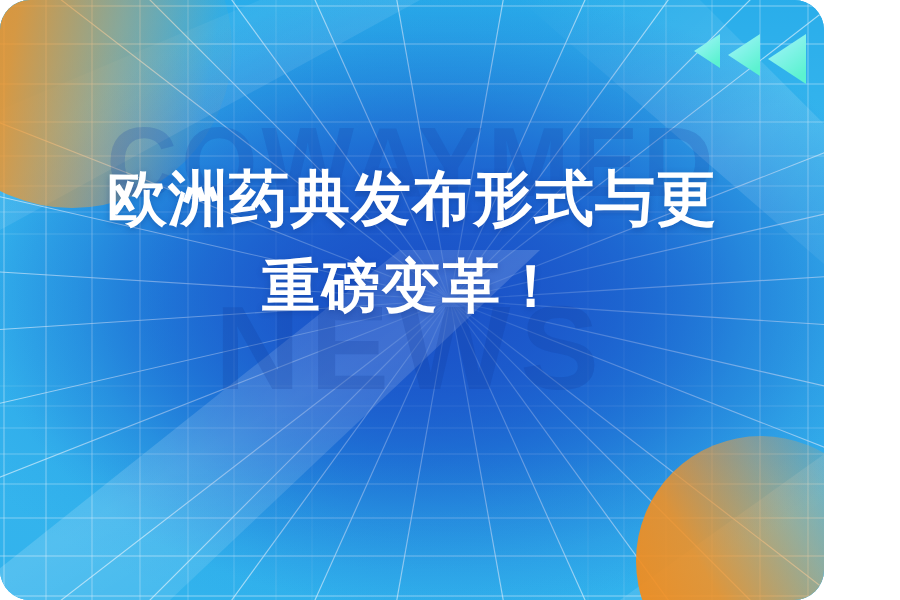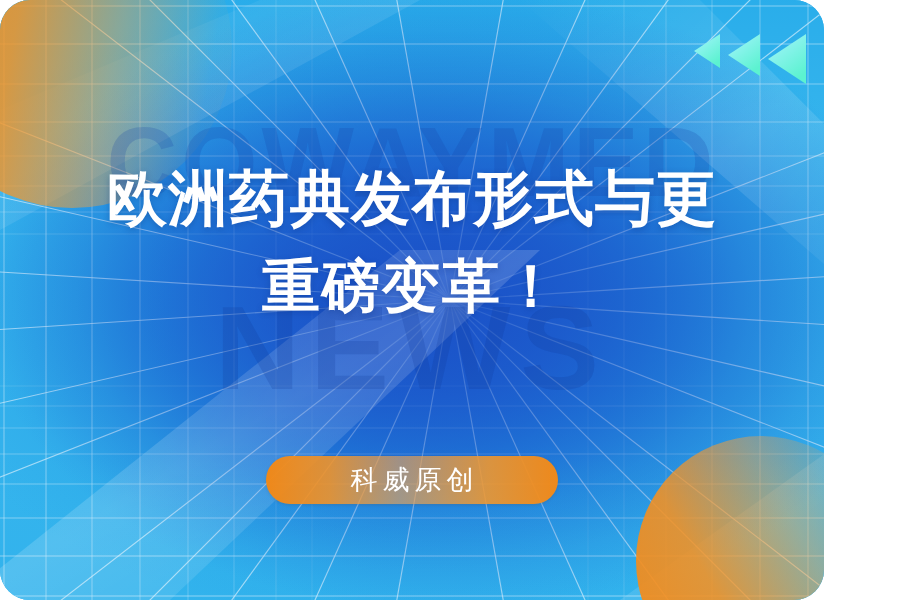--- a/index.html
+++ b/index.html
@@ -309,17 +309,14 @@
       </defs>
       <polygon points="38,0 38,50 0,25" fill="url(#ag3)"></polygon>
     </svg>
   </div>
 
   <div class="headline">
     <span class="hl-line hl-2">欧洲药典发布形式与更</span>
     <span class="hl-line hl-1">重磅变革！</span>
   </div>
 
-  <div class="badge-wrap">
-    <div class="badge">科威原创</div>
-  </div>
 
 </div>
 
 </body></html>

